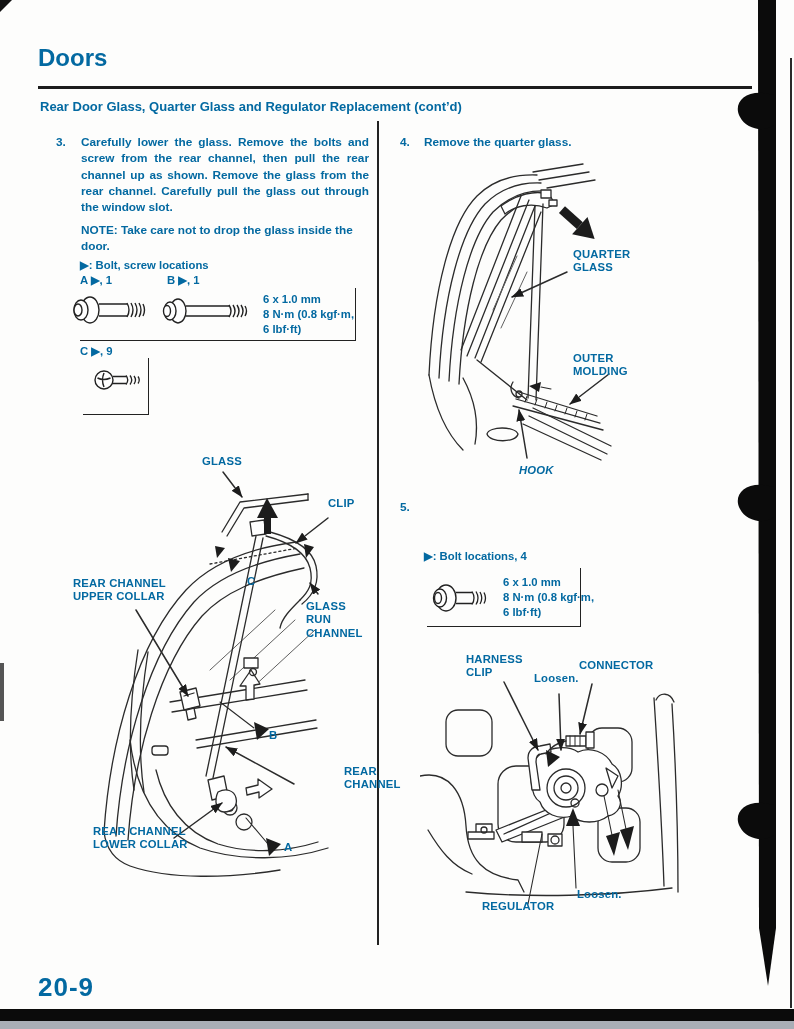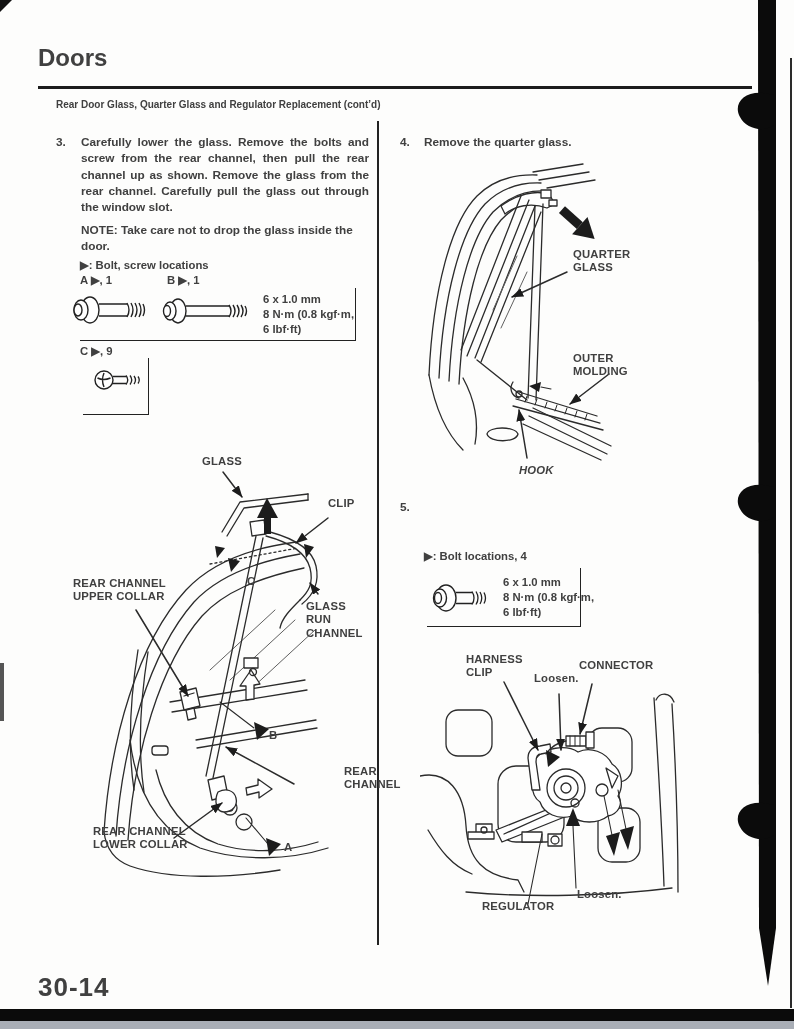--- a/index.html
+++ b/index.html
@@ -1,40 +1,40 @@
 <!DOCTYPE html>
 <html><head>
 <meta charset="utf-8">
 <style>
   html,body{margin:0;padding:0;background:#e8e8e8;}
   .page{position:relative;width:794px;height:1029px;background:#fdfdfc;overflow:hidden;
         font-family:"Liberation Sans",sans-serif;color:#1c1c1c;}
   .abs{position:absolute;}
-  .t{position:absolute;font-weight:bold;color:#404040;}
+  .t{position:absolute;font-weight:bold;color:#0369a1;}
   .ml{white-space:pre-line;}
   .just{text-align:justify;text-justify:inter-word;}
   .body-txt{font-size:11.8px;line-height:16.3px;}
   .small-txt{font-size:11.3px;line-height:15px;}
   .lbl{font-size:11.3px;line-height:13.4px;letter-spacing:.2px;}
   .bracket{position:absolute;border-right:1.6px solid #222;border-bottom:1.6px solid #222;}
   .diagram{position:absolute;}
   svg{display:block;}
   .corner-mark{position:absolute;left:0;top:0;width:12px;height:12px;background:#111;
     clip-path:polygon(0 0,100% 0,0 100%);}
 </style>
 </head>
 <body>
 
 <div class="page">
 
   <div class="corner-mark"></div>
 
   <div class="t" style="left:38px;top:44px;font-size:24px;">Doors</div>
   <div class="abs" style="left:38px;top:86px;width:714px;height:2.5px;background:#1c1c1c;"></div>
-  <div class="t" style="left:56px;top:99px;font-size:10px;">Rear Door Glass, Quarter Glass and Regulator Replacement (cont’d)</div>
+  <div class="t" style="left:40px;top:99px;font-size:13px;">Rear Door Glass, Quarter Glass and Regulator Replacement (cont’d)</div>
 
   <div class="abs" style="left:377px;top:121px;width:1.6px;height:824px;background:#222;"></div>
 
   <div class="t body-txt" style="left:56px;top:134px;">3.</div>
   <div class="t body-txt just" style="left:81px;top:134px;width:288px;">Carefully lower the glass. Remove the bolts and screw from the rear channel, then pull the rear channel up as shown. Remove the glass from the rear channel. Carefully pull the glass out through the window slot.</div>
   <div class="t body-txt" style="left:81px;top:222px;width:300px;">NOTE: Take care not to drop the glass inside the door.</div>
 
   <div class="t small-txt" style="left:80px;top:258px;">▶: Bolt, screw locations</div>
   <div class="t small-txt" style="left:80px;top:273px;">A ▶, 1</div>
   <div class="t small-txt" style="left:167px;top:273px;">B ▶, 1</div>
@@ -351,21 +351,21 @@
       </g>
     </svg>
     <div class="t lbl ml" style="left:46px;top:13px;">HARNESS
 CLIP</div>
     <div class="t lbl" style="left:114px;top:32px;font-weight:bold;">Loosen.</div>
     <div class="t lbl" style="left:159px;top:19px;">CONNECTOR</div>
     <div class="t lbl" style="left:157px;top:248px;">Loosen.</div>
     <div class="t lbl" style="left:62px;top:260px;">REGULATOR</div>
   </div>
 
-  <div class="t" style="left:38px;top:972px;font-size:26px;letter-spacing:1px;">30-14</div>
+  <div class="t" style="left:38px;top:972px;font-size:26px;letter-spacing:1px;">20-9</div>
   <div class="abs" style="left:0;top:1009px;width:794px;height:12px;background:#0b0b0b;"></div>
   <div class="abs" style="left:0;top:1021px;width:794px;height:8px;background:#a9aeb6;"></div>
   <div class="abs" style="left:0;top:663px;width:3.5px;height:58px;background:#555;"></div>
   <div class="abs" style="left:790px;top:58px;width:1.5px;height:950px;background:#2b2b2b;"></div>
 
   <div class="diagram" style="left:728px;top:0;">
     <svg width="66" height="1010" viewBox="0 0 66 1010">
       <g fill="#0b0b0b">
         <polygon points="30,0 48,0 48,928 40,986 31,928"></polygon>
         <path d="M46 95 C18 87 4 103 12 117 C18 129 36 133 46 125 Z"></path>

